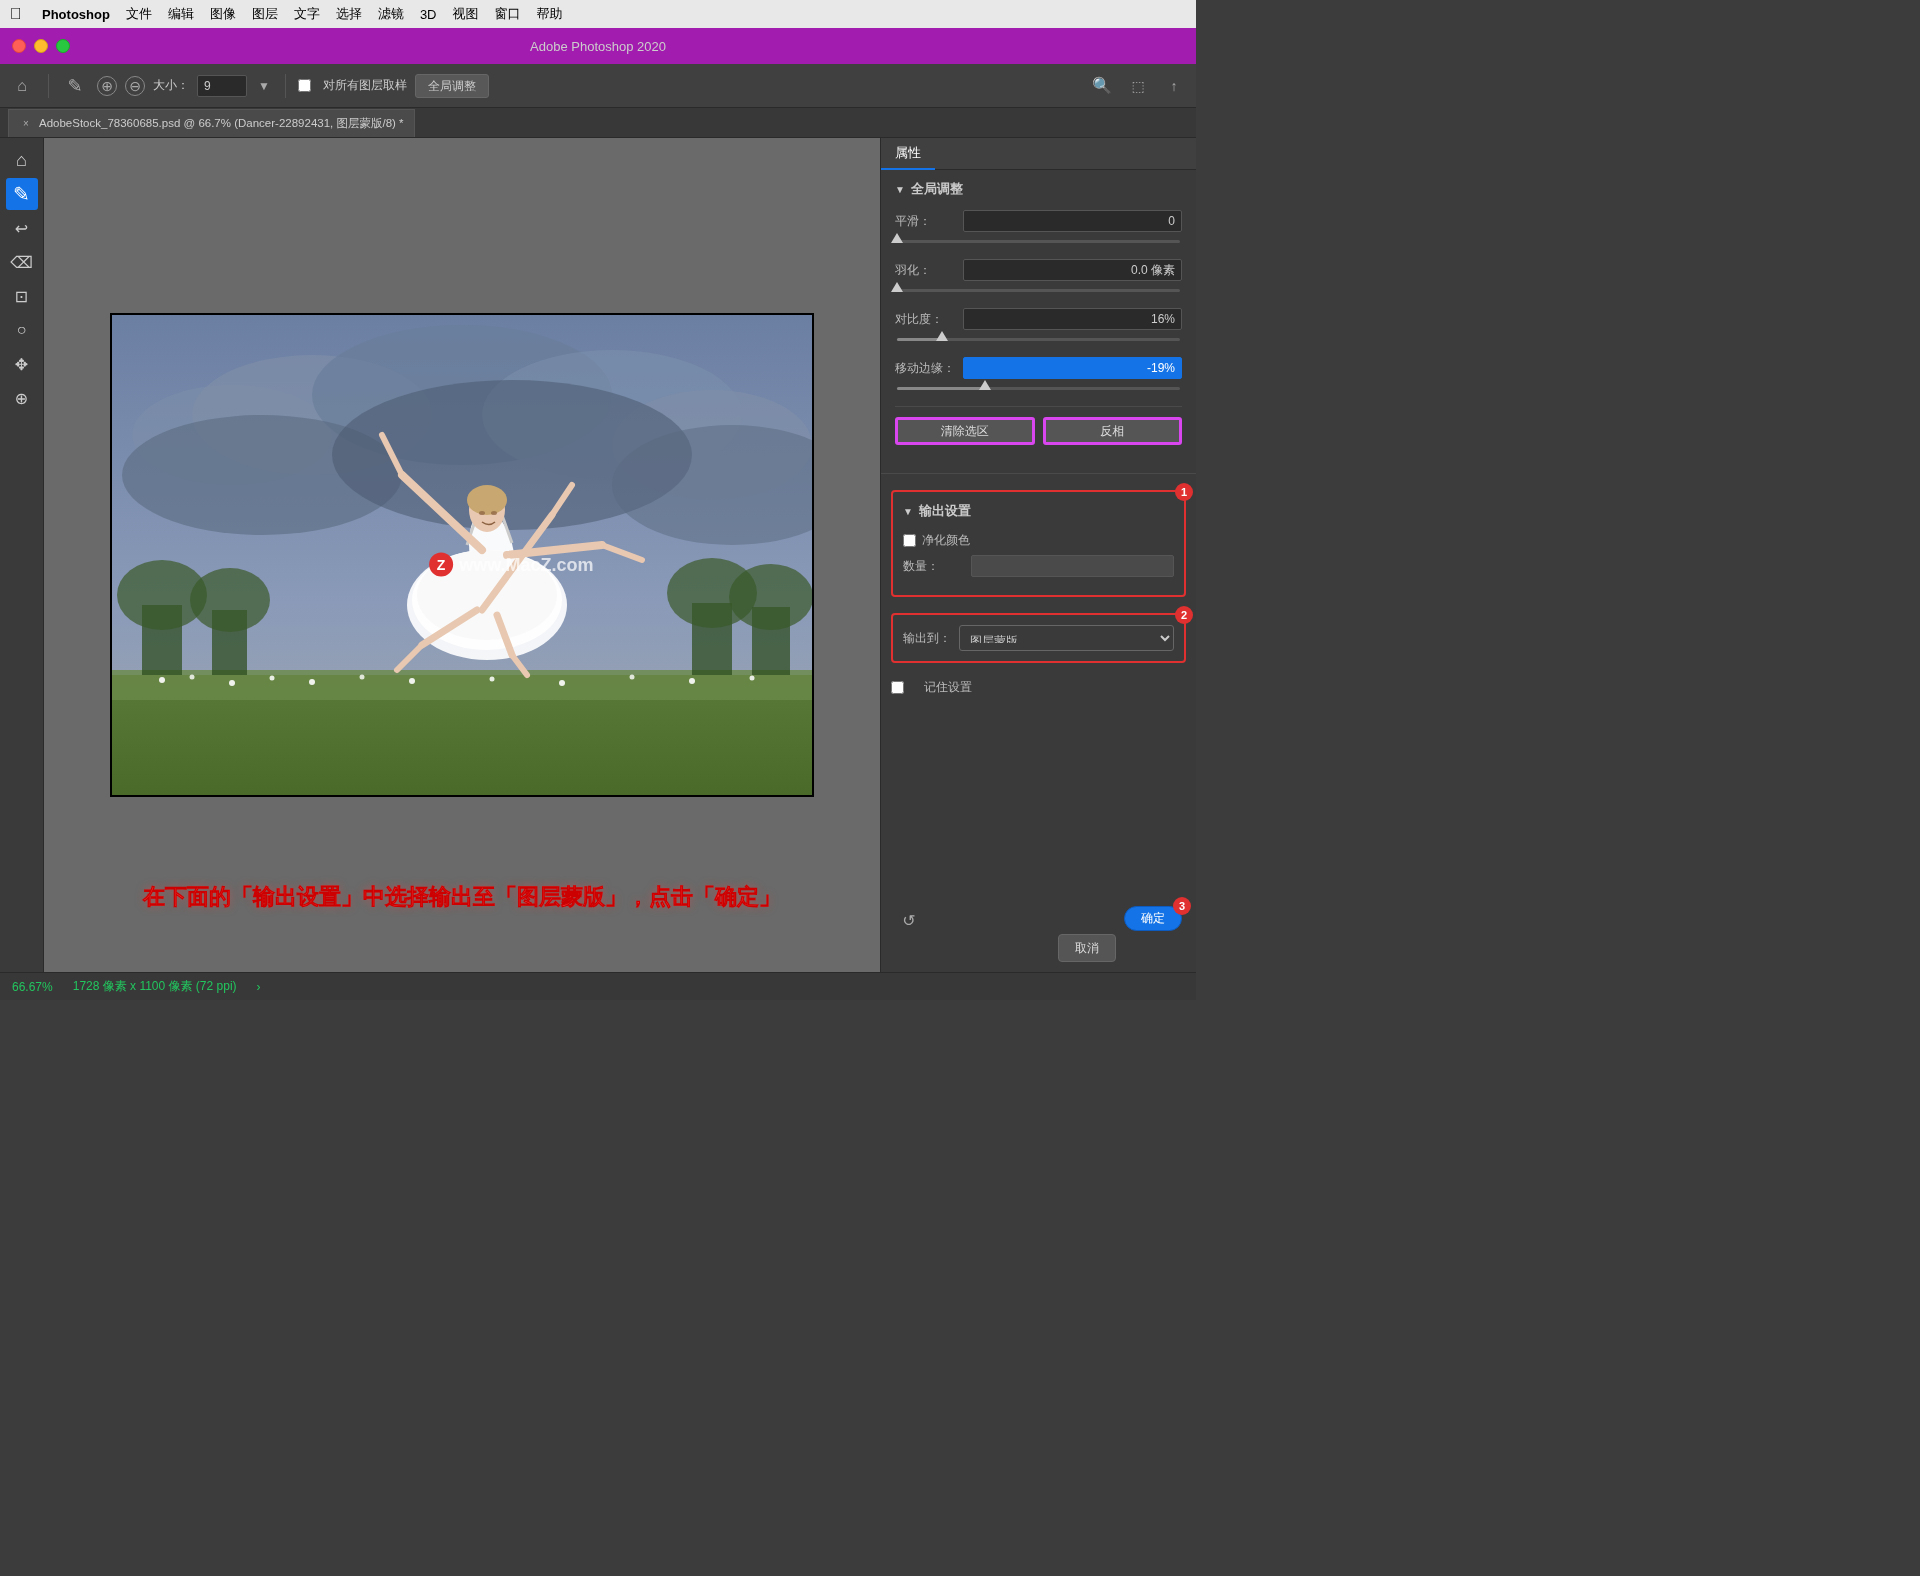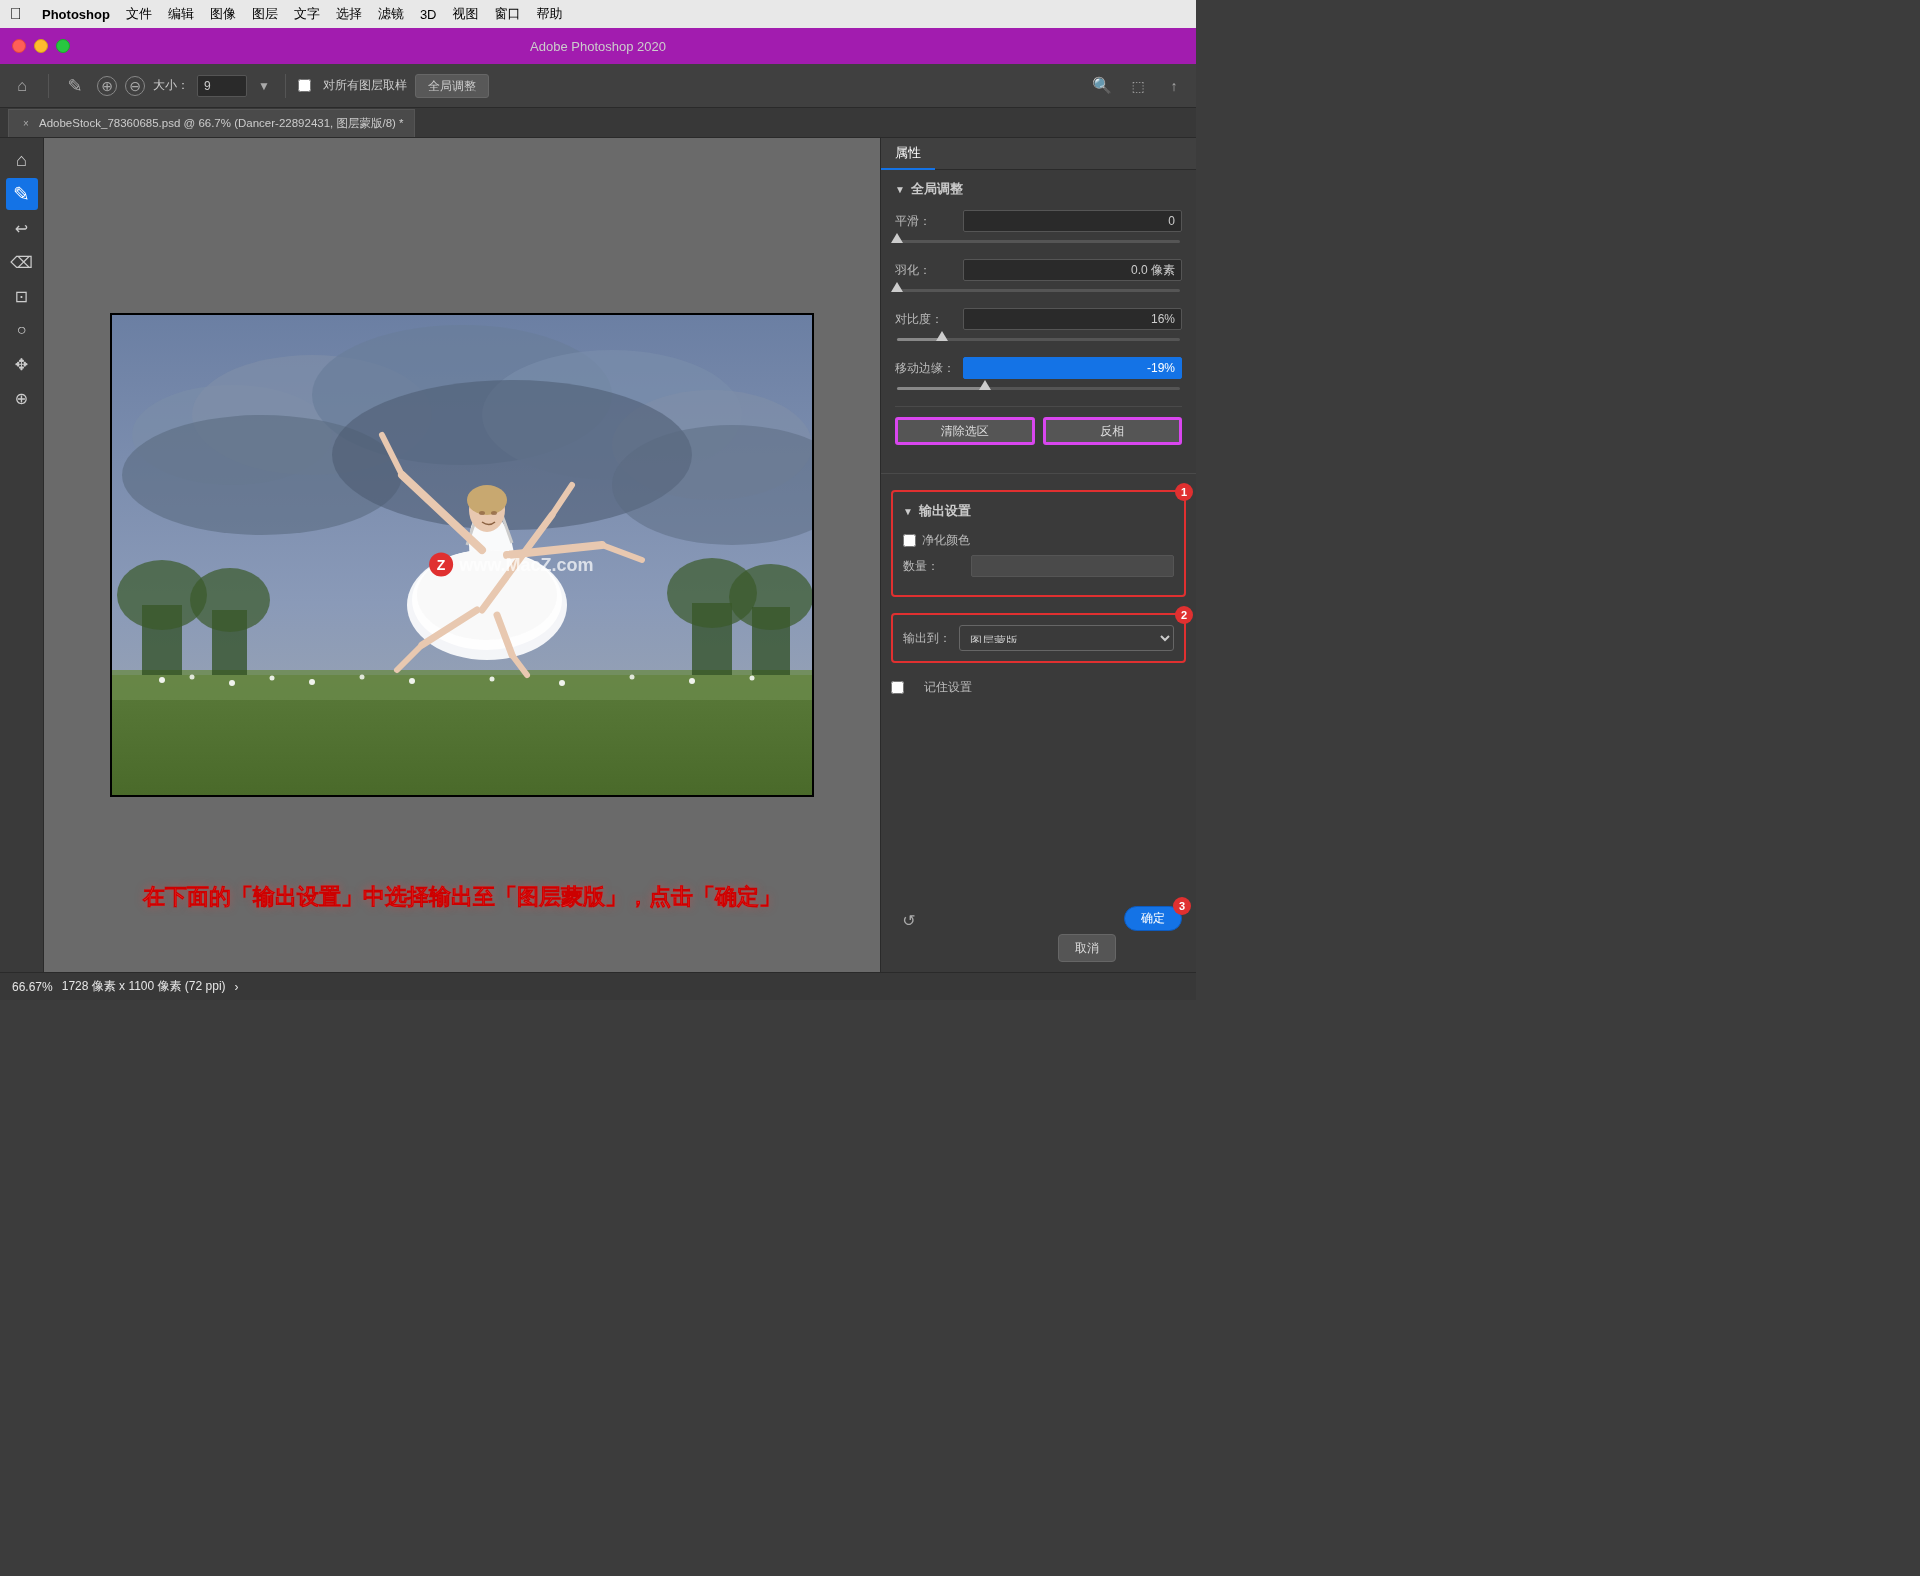--- a/index.html
+++ b/index.html
@@ -462,23 +462,23 @@
       right: -9px;
     }
 
     
     .statusbar {
       height: 28px;
       background: #383838;
       display: flex;
       align-items: center;
       padding: 0 12px;
-      gap: 9px;
-      font-size: 12px;
-      color: #e5e5e5;
+      gap: 20px;
+      font-size: 12px;
+      color: #22c55e;
       border-top: 1px solid #2a2a2a;
     }
 
     
     .watermark {
       position: absolute;
       top: 50%;
       left: 50%;
       transform: translate(-20%, -10%);
       font-size: 18px;

